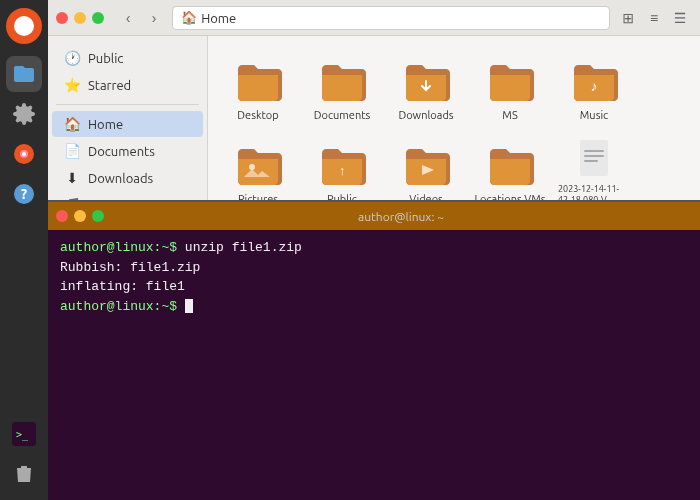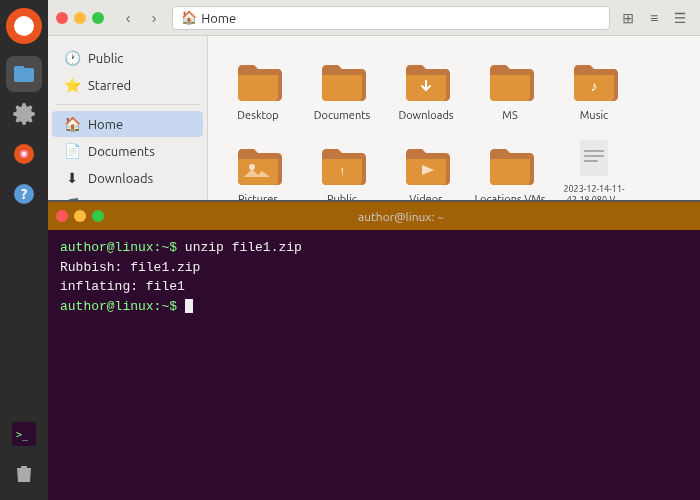--- a/index.html
+++ b/index.html
@@ -156,21 +156,21 @@
     .file-item .file-icon {
       width: 48px;
       height: 48px;
       display: flex;
       align-items: center;
       justify-content: center;
     }
     .file-item .file-label {
       font-size: 11px;
       color: #333;
-      text-align: center;
+      text-align: left;
       line-height: 1.2;
       word-break: break-word;
       max-width: 78px;
     }
 
     
     .folder-svg { width: 48px; height: 48px; }
 
     
     .terminal {

